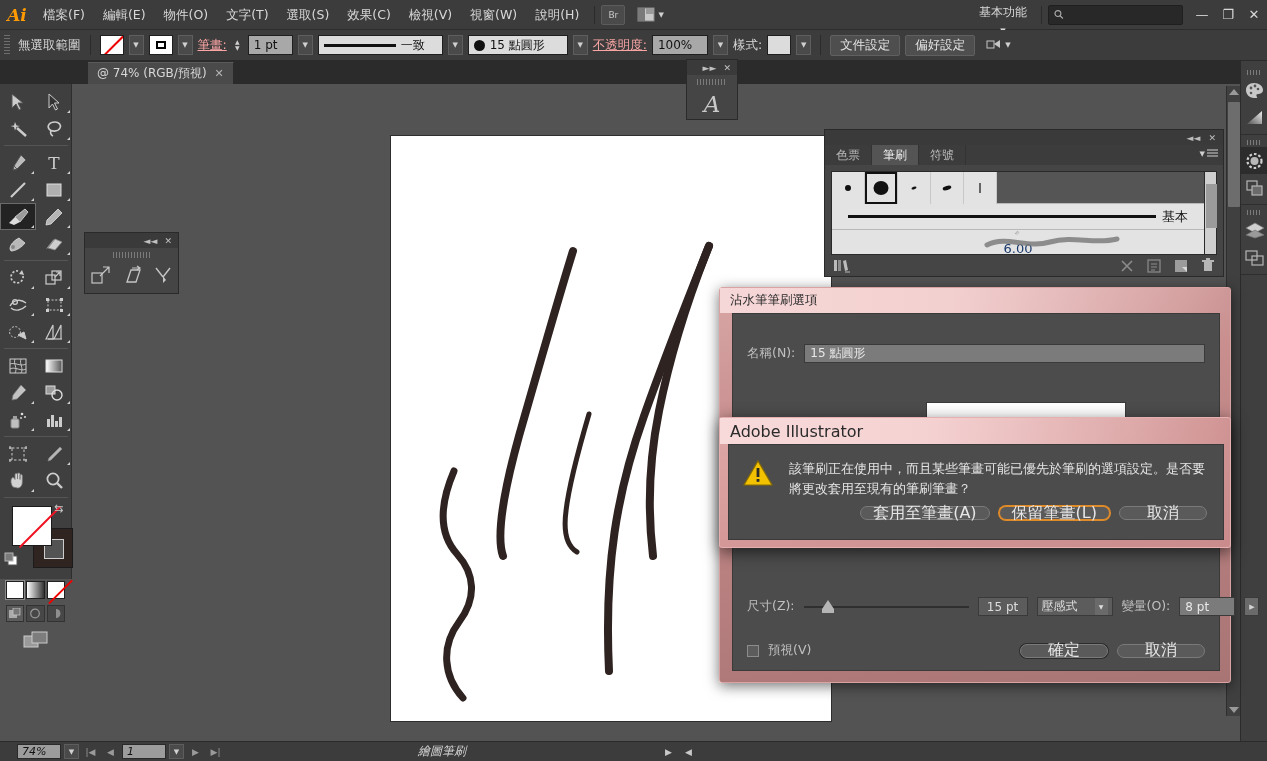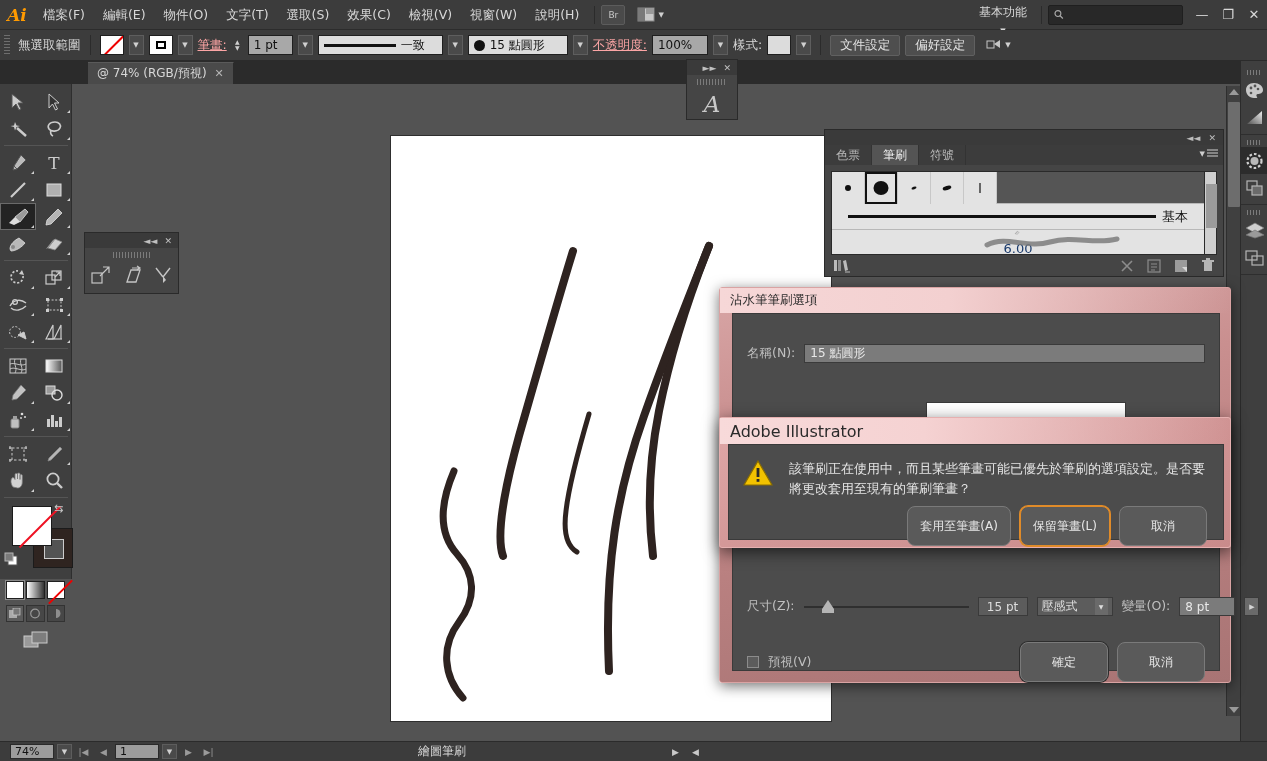--- a/index.html
+++ b/index.html
@@ -240,21 +240,21 @@
   .rd-grip { height:9px; display:flex; align-items:center; justify-content:center; }
   .rd-grip i { width:14px;height:5px;
     background: repeating-linear-gradient(to right,#7b7b7b 0 1px,transparent 1px 3px); }
   .rd-ic { width:27px;height:27px;display:flex;align-items:center;justify-content:center; }
   .rd-ic.sel { background:#2c2c2c; }
 
   
   .statusbar {
     position:absolute; left:0; bottom:0; width:1267px; height:20px;
     background:#3c3c3c; display:flex; align-items:center; gap:3px;
-    padding:0 10px; border-top:1px solid #2b2b2b;
+    padding:0 17px; border-top:1px solid #2b2b2b;font-style:italic;
   }
   .sb-zoom { width:44px;height:15px;background:#9c9c9c;color:#111;font-size:11px;
     display:flex;align-items:center;padding-left:4px;border:1px solid #2a2a2a; }
   .sb-arrow { width:15px;height:15px;background:#4a4a4a;border:1px solid #5d5d5d;
     display:flex;align-items:center;justify-content:center;font-size:7px;color:#d0d0d0; }
   .sb-nav { width:17px;height:16px;display:flex;align-items:center;justify-content:center;
     color:#9a9a9a;font-size:9px; }
   .sb-page { width:44px;height:15px;background:#9c9c9c;color:#111;font-size:11px;
     display:flex;align-items:center;padding-left:4px;border:1px solid #2a2a2a; }
   .sb-tool { flex:1; text-align:center; font-size:12px; color:#d8d8d8; }
@@ -302,22 +302,22 @@
     width:50px;height:19px;background:#5c5c5c;border:1px solid #3a3a3a;color:#ddd;
     font-size:12px;display:flex;align-items:center;justify-content:center;
   }
   .dl-combo {
     width:76px;height:19px;background:#5c5c5c;border:1px solid #3a3a3a;color:#ddd;
     font-size:12px;display:flex;align-items:center;padding:0 4px;gap:4px;
   }
   .dl-combo .ar { margin-left:auto; width:13px;height:17px;background:#6a6a6a;
     display:flex;align-items:center;justify-content:center;font-size:6px; }
   .dl-btn {
-    height:40px; min-width:88px; background:#5a5a5a; border:1px solid #7a7a7a;
-    border-radius:8px; color:#e6e6e6; font-size:12px;
+    height:14px; min-width:88px; background:#5a5a5a; border:1px solid #7a7a7a;
+    border-radius:8px; color:#e6e6e6; font-size:16px;
     display:flex;align-items:center;justify-content:center; padding:0 12px;
   }
   .dl-btn.primary { box-shadow: 0 0 0 1px #2d2d2d; }
   .dl-btn.focused { border-color:#e08b29; box-shadow:0 0 0 1px #e08b29; }
   .dl-check { width:12px;height:12px;background:#5c5c5c;border:1px solid #8c8c8c; }
 
   .dlg-alert {
     position:absolute; left:719px; top:417px; width:512px; height:131px;
     border:1px solid #e6b0b0; border-radius:3px;
     background: linear-gradient(160deg,#e0a8a8 0%,#d49898 40%,#c98b8b 100%);

